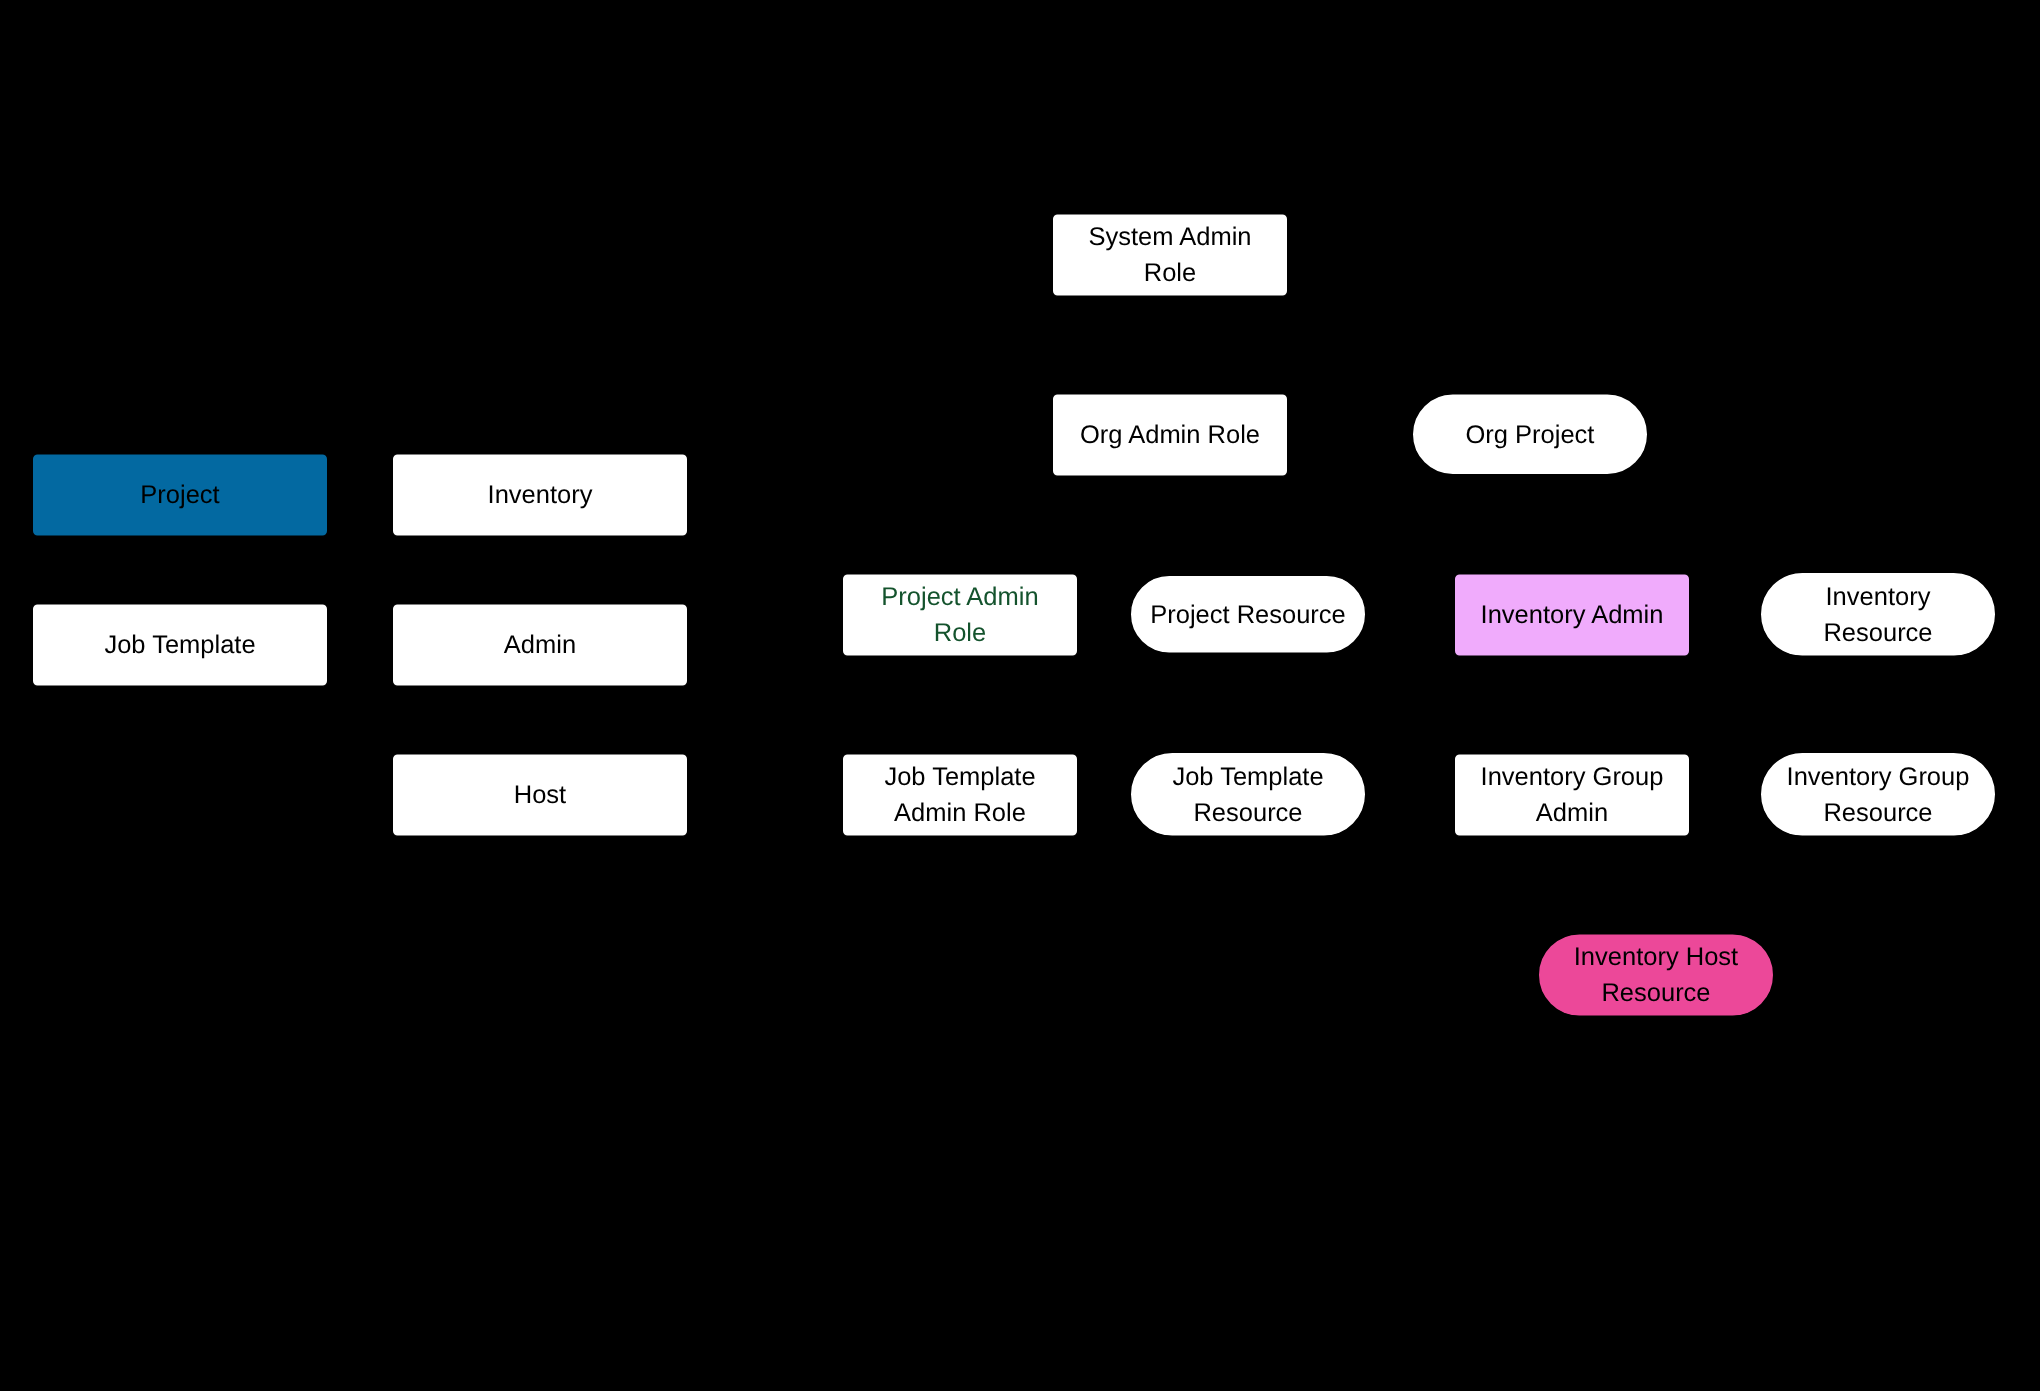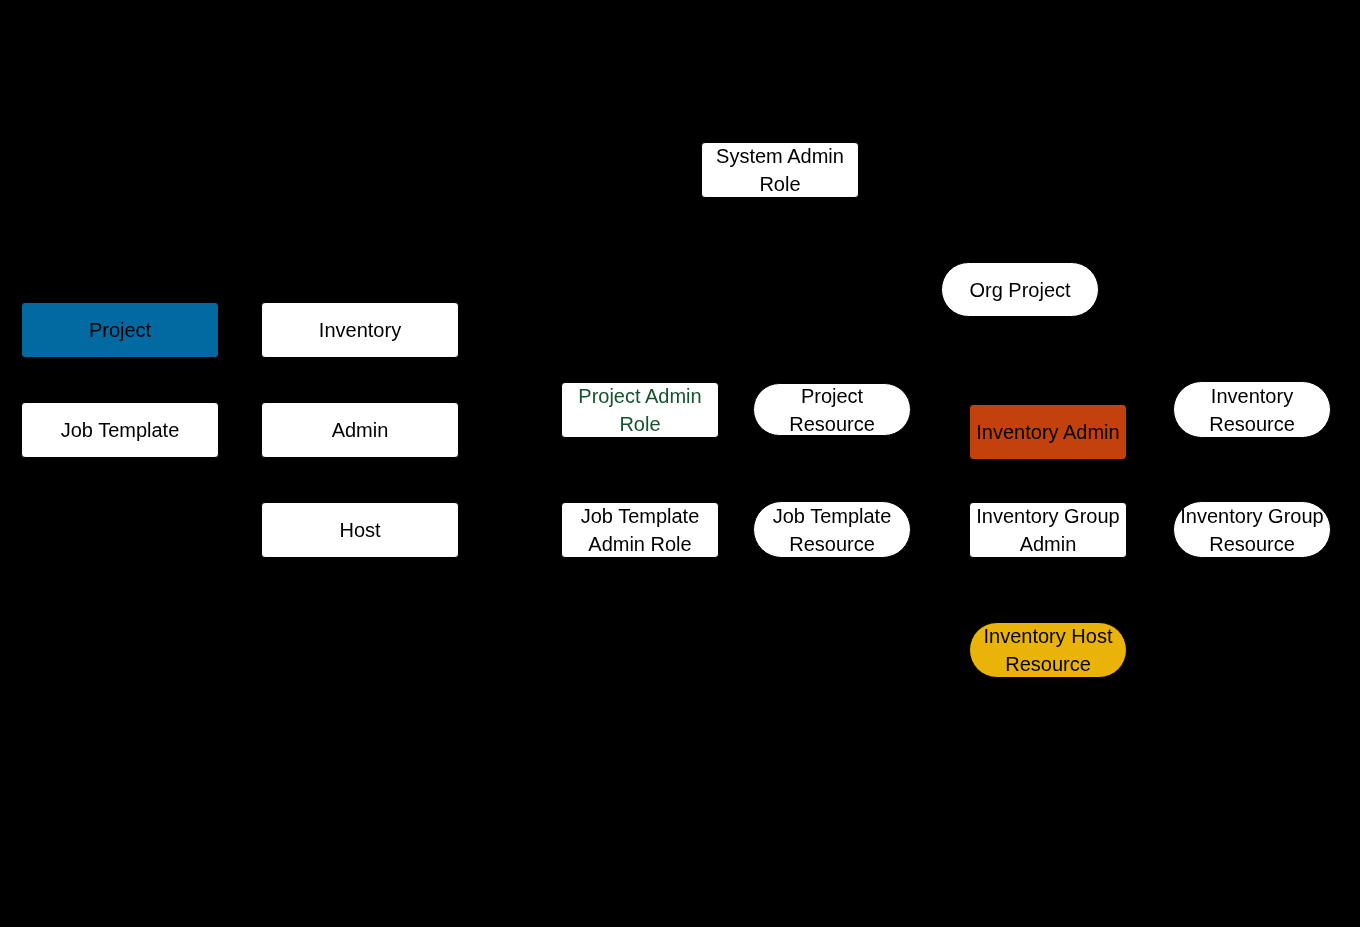--- a/index.html
+++ b/index.html
@@ -21,21 +21,21 @@
   .node {
     position: absolute;
     box-sizing: border-box;
     background: #ffffff;
     color: #000000;
     border: 1px solid #000000;
     display: flex;
     align-items: center;
     justify-content: center;
     text-align: center;
-    font-size: 20px;
+    font-size: 17px;
     line-height: 1.4;
     white-space: pre-line;
     padding: 2px 6px;
   }
   .node.rect {
     border-radius: 4px;
   }
   .node.stadium {
     border-radius: 30px;
   }
@@ -44,30 +44,31 @@
 <body>
 
 <div class="diagram-canvas" style="background: rgb(0, 0, 0);">
     <div class="node rect" style="left: 21px; top: 302px; width: 198px; height: 56px; background: #0369a1; color: rgb(0, 0, 0);">Project</div>
     <div class="node rect" style="left: 261px; top: 302px; width: 198px; height: 56px; background: rgb(255, 255, 255); color: rgb(0, 0, 0);">Inventory</div>
     <div class="node rect" style="left: 21px; top: 402px; width: 198px; height: 56px; background: rgb(255, 255, 255); color: rgb(0, 0, 0);">Job Template</div>
     <div class="node rect" style="left: 261px; top: 402px; width: 198px; height: 56px; background: rgb(255, 255, 255); color: rgb(0, 0, 0);">Admin</div>
     <div class="node rect" style="left: 261px; top: 502px; width: 198px; height: 56px; background: rgb(255, 255, 255); color: rgb(0, 0, 0);">Host</div>
     <div class="node rect" style="left: 701px; top: 142px; width: 158px; height: 56px; background: rgb(255, 255, 255); color: rgb(0, 0, 0);">System Admin
 Role</div>
+    <div class="node rect" style="left: 701px; top: 262px; width: 158px; height: 56px; background: rgb(255, 255, 255); color: rgb(0, 0, 0);">Org Admin Role</div>
     <div class="node stadium" style="left: 941px; top: 262px; width: 158px; height: 55px; background: rgb(255, 255, 255); color: rgb(0, 0, 0);">Org Project</div>
     <div class="node rect" style="left: 561px; top: 382px; width: 158px; height: 56px; background: rgb(255, 255, 255); color: #14532d;">Project Admin
 Role</div>
     <div class="node stadium" style="left: 753px; top: 383px; width: 158px; height: 53px; background: rgb(255, 255, 255); color: rgb(0, 0, 0);">Project Resource</div>
-    <div class="node rect" style="left: 969px; top: 404px; width: 158px; height: 56px; background: #c2410c; color: rgb(0, 0, 0);">Inventory Admin</div>
+    <div class="node rect" style="left: 969px; top: 382px; width: 158px; height: 56px; background: #f0abfc; color: rgb(0, 0, 0);">Inventory Admin</div>
     <div class="node stadium" style="left: 1173px; top: 381px; width: 158px; height: 57px; background: rgb(255, 255, 255); color: rgb(0, 0, 0);">Inventory
 Resource</div>
     <div class="node rect" style="left: 561px; top: 502px; width: 158px; height: 56px; background: rgb(255, 255, 255); color: rgb(0, 0, 0);">Job Template
 Admin Role</div>
     <div class="node stadium" style="left: 753px; top: 501px; width: 158px; height: 57px; background: rgb(255, 255, 255); color: rgb(0, 0, 0);">Job Template
 Resource</div>
     <div class="node rect" style="left: 969px; top: 502px; width: 158px; height: 56px; background: rgb(255, 255, 255); color: rgb(0, 0, 0);">Inventory Group
 Admin</div>
     <div class="node stadium" style="left: 1173px; top: 501px; width: 158px; height: 57px; background: rgb(255, 255, 255); color: rgb(0, 0, 0);">Inventory Group
 Resource</div>
-    <div class="node stadium" style="left: 969px; top: 622px; width: 158px; height: 56px; background: #eab308; color: rgb(0, 0, 0); text-align: center;">Inventory Host
+    <div class="node stadium" style="left: 1025px; top: 622px; width: 158px; height: 56px; background: #ec4899; color: rgb(0, 0, 0); text-align: center;">Inventory Host
 Resource</div>
   </div>
 
 </body></html>

